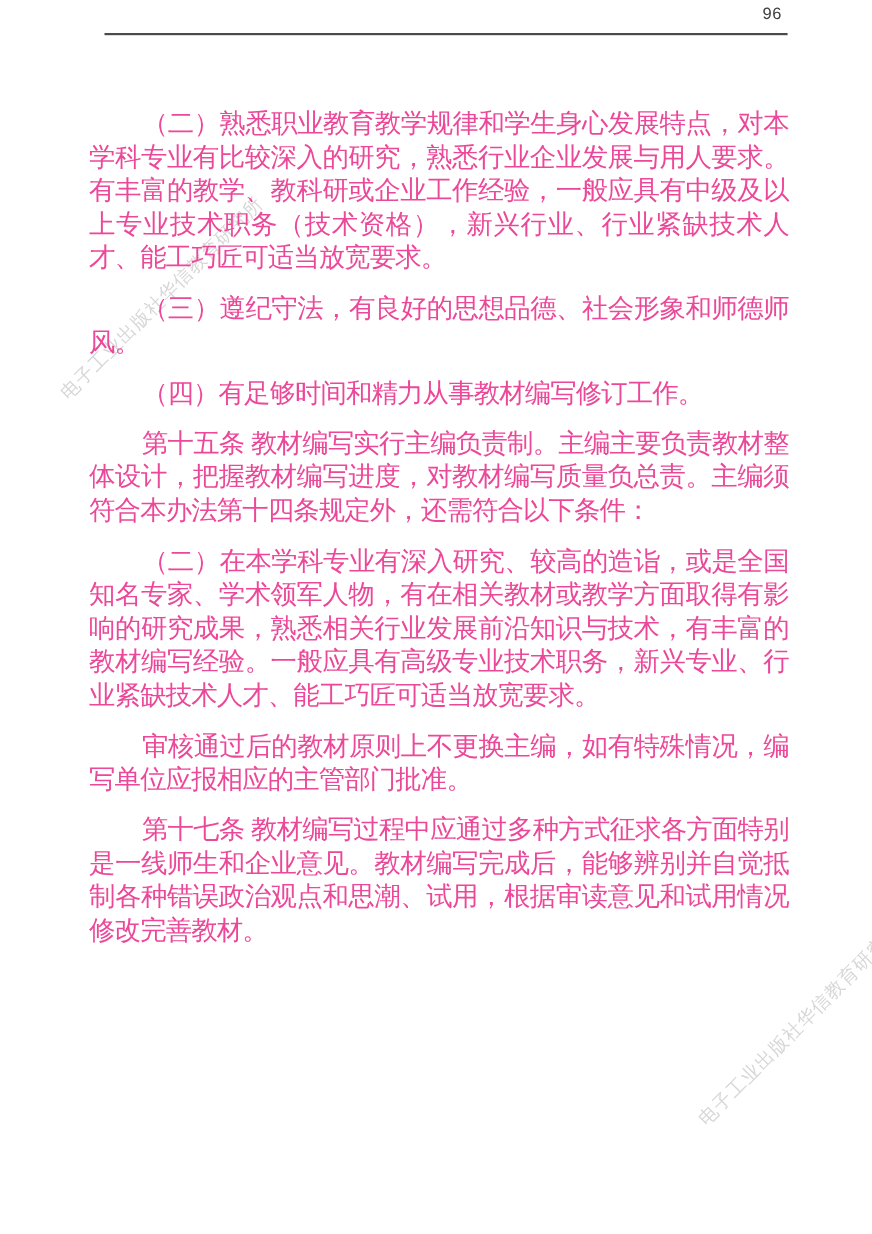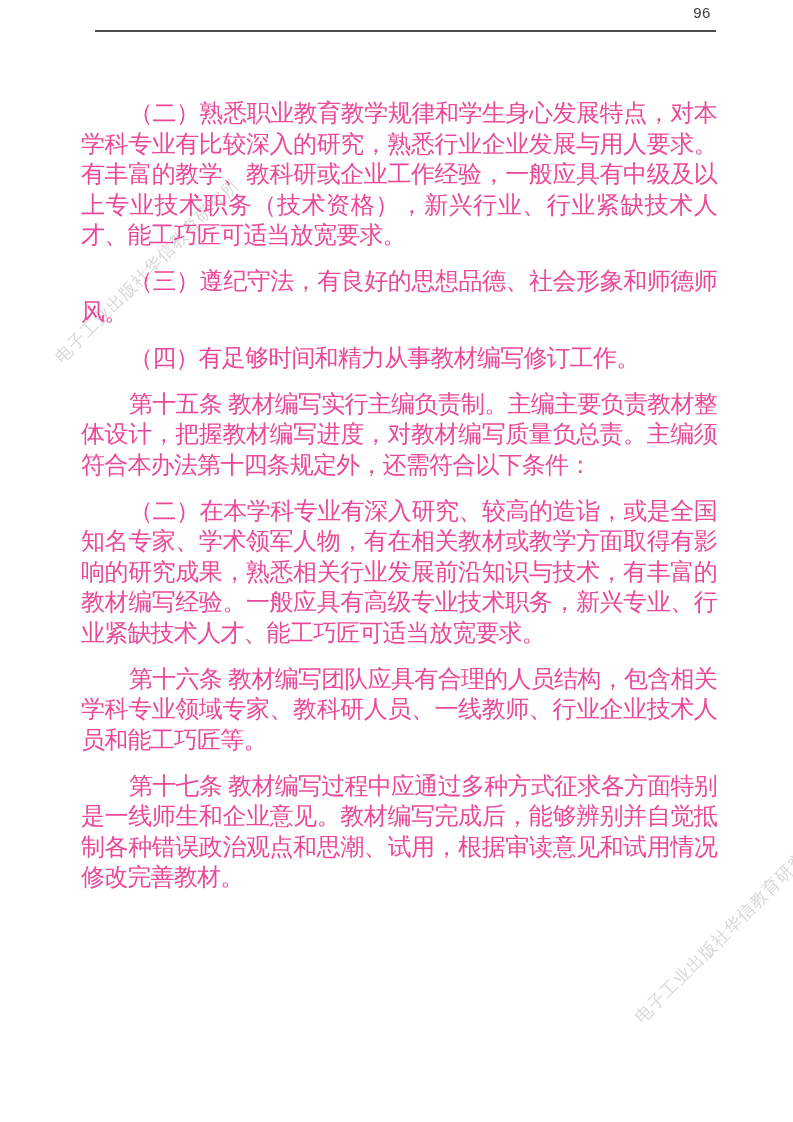--- a/index.html
+++ b/index.html
@@ -78,15 +78,15 @@
 <div class="watermark wm-top-left">电子工业出版社华信教育研究所</div>
 
 <div class="watermark wm-bottom-right">电子工业出版社华信教育研究所</div>
 
 <main class="doc-body">
   <p>（二）熟悉职业教育教学规律和学生身心发展特点，对本学科专业有比较深入的研究，熟悉行业企业发展与用人要求。有丰富的教学、教科研或企业工作经验，一般应具有中级及以上专业技术职务（技术资格），新兴行业、行业紧缺技术人才、能工巧匠可适当放宽要求。</p>
   <p>（三）遵纪守法，有良好的思想品德、社会形象和师德师风。</p>
   <p>（四）有足够时间和精力从事教材编写修订工作。</p>
   <p>第十五条 教材编写实行主编负责制。主编主要负责教材整体设计，把握教材编写进度，对教材编写质量负总责。主编须符合本办法第十四条规定外，还需符合以下条件：</p>
   <p>（二）在本学科专业有深入研究、较高的造诣，或是全国知名专家、学术领军人物，有在相关教材或教学方面取得有影响的研究成果，熟悉相关行业发展前沿知识与技术，有丰富的教材编写经验。一般应具有高级专业技术职务，新兴专业、行业紧缺技术人才、能工巧匠可适当放宽要求。</p>
-  <p>第十六条 教材编写团队应具有合理的人员结构，包含相关学科专业领域专家、教科研人员、一线教师、行业企业技术人员和能工巧匠等。</p>
+  <p>审核通过后的教材原则上不更换主编，如有特殊情况，编写单位应报相应的主管部门批准。</p>
   <p>第十七条 教材编写过程中应通过多种方式征求各方面特别是一线师生和企业意见。教材编写完成后，能够辨别并自觉抵制各种错误政治观点和思潮、试用，根据审读意见和试用情况修改完善教材。</p>
 </main>
 
 </body></html>

